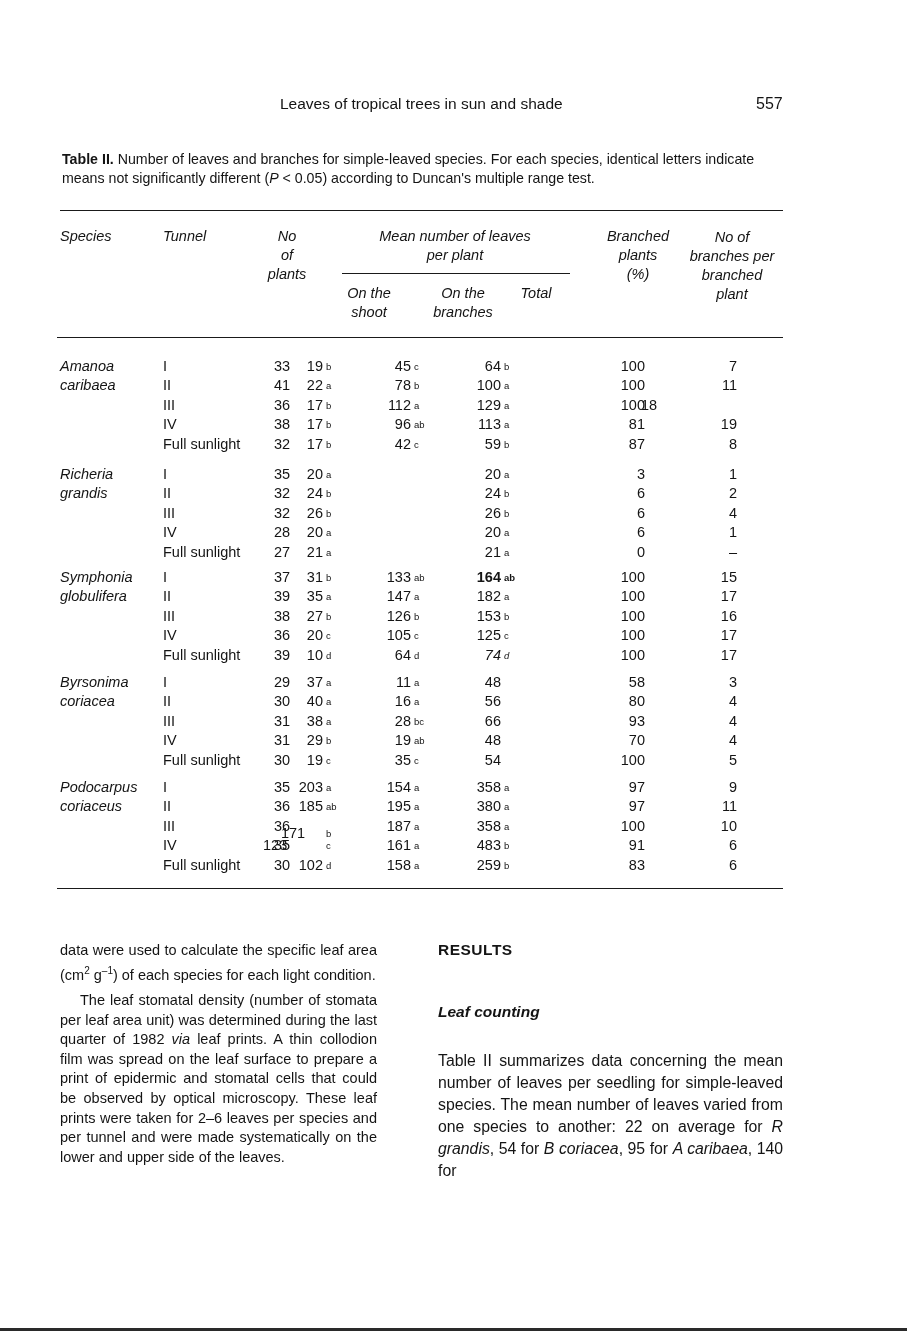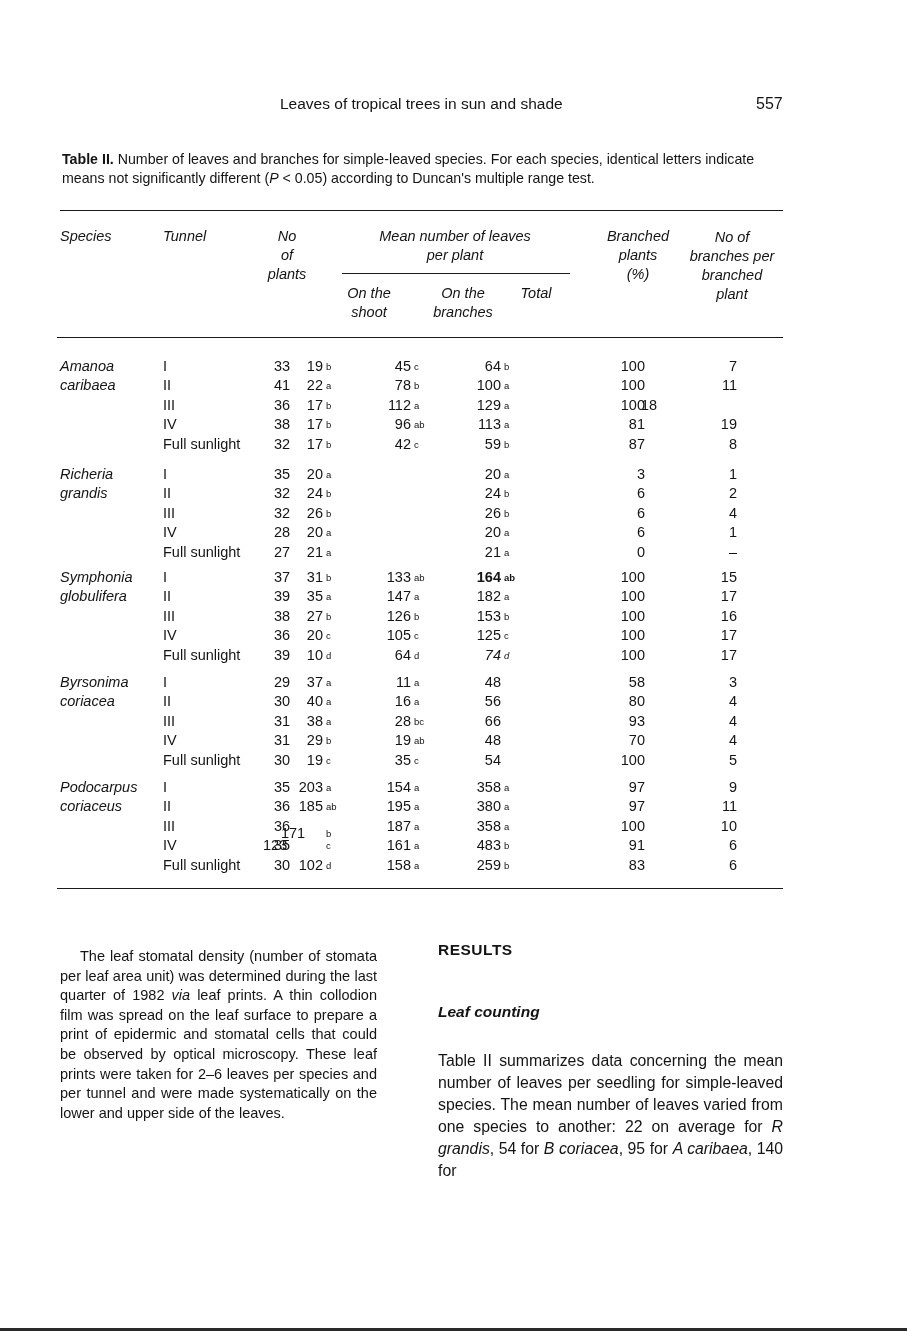--- a/index.html
+++ b/index.html
@@ -312,20 +312,21 @@
         <div class="abs cell" style="top: 855.6px; left: 263px; width: 60px; text-align: right;"><span>102</span><span style="position: absolute; left: 60px; top: 0px;"><sup class="sig">d</sup></span></div>
         <div class="abs cell" style="top: 855.6px; left: 351px; width: 60px; text-align: right;"><span>158</span><span style="position: absolute; left: 60px; top: 0px;"><sup class="sig">a</sup></span></div>
         <div class="abs cell" style="top: 855.6px; left: 441px; width: 60px; text-align: right;"><span>259</span><span style="position: absolute; left: 60px; top: 0px;"><sup class="sig">b</sup></span></div>
         <div class="abs cell" style="top: 855.6px; left: 585px; width: 60px; text-align: right;"><span>83</span></div>
         <div class="abs cell" style="top: 855.6px; left: 677px; width: 60px; text-align: right;"><span>6</span></div>
       </div>
     </div>
   </div>
 
 <div class="abs body-text" style="left:60px; top:941px; width:317px;">
+  <div><span>data were used to calculate the specific leaf area (cm</span><sup style="font-size:10px;">2</sup><span> g</span><sup style="font-size:10px;">–1</sup><span>) of each species for each light condition.</span></div>
   <div style="margin-top:6px;"><span class="ind"></span><span>The leaf stomatal density (number of stomata per leaf area unit) was determined during the last quarter of 1982 </span><i>via</i><span> leaf prints. A thin collodion film was spread on the leaf surface to prepare a print of epidermic and stomatal cells that could be observed by optical microscopy. These leaf prints were taken for 2–6 leaves per species and per tunnel and were made systematically on the lower and upper side of the leaves.</span></div>
 </div>
 
 <div class="abs results-head" style="left:438px; top:941px;">RESULTS</div>
 <div class="abs sub-head" style="left:438px; top:1003px;">Leaf counting</div>
 <div class="abs col-text" style="left:438px; top:1050px; width:345px;"><span>Table II summarizes data concerning the mean number of leaves per seedling for simple-leaved species. The mean number of leaves varied from one species to another: 22 on average for </span><i>R grandis</i><span>, 54 for </span><i>B coriacea</i><span>, 95 for </span><i>A caribaea</i><span>, 140 for</span></div>
 
 <div class="bottom-strip"></div>
 
 </body></html>

